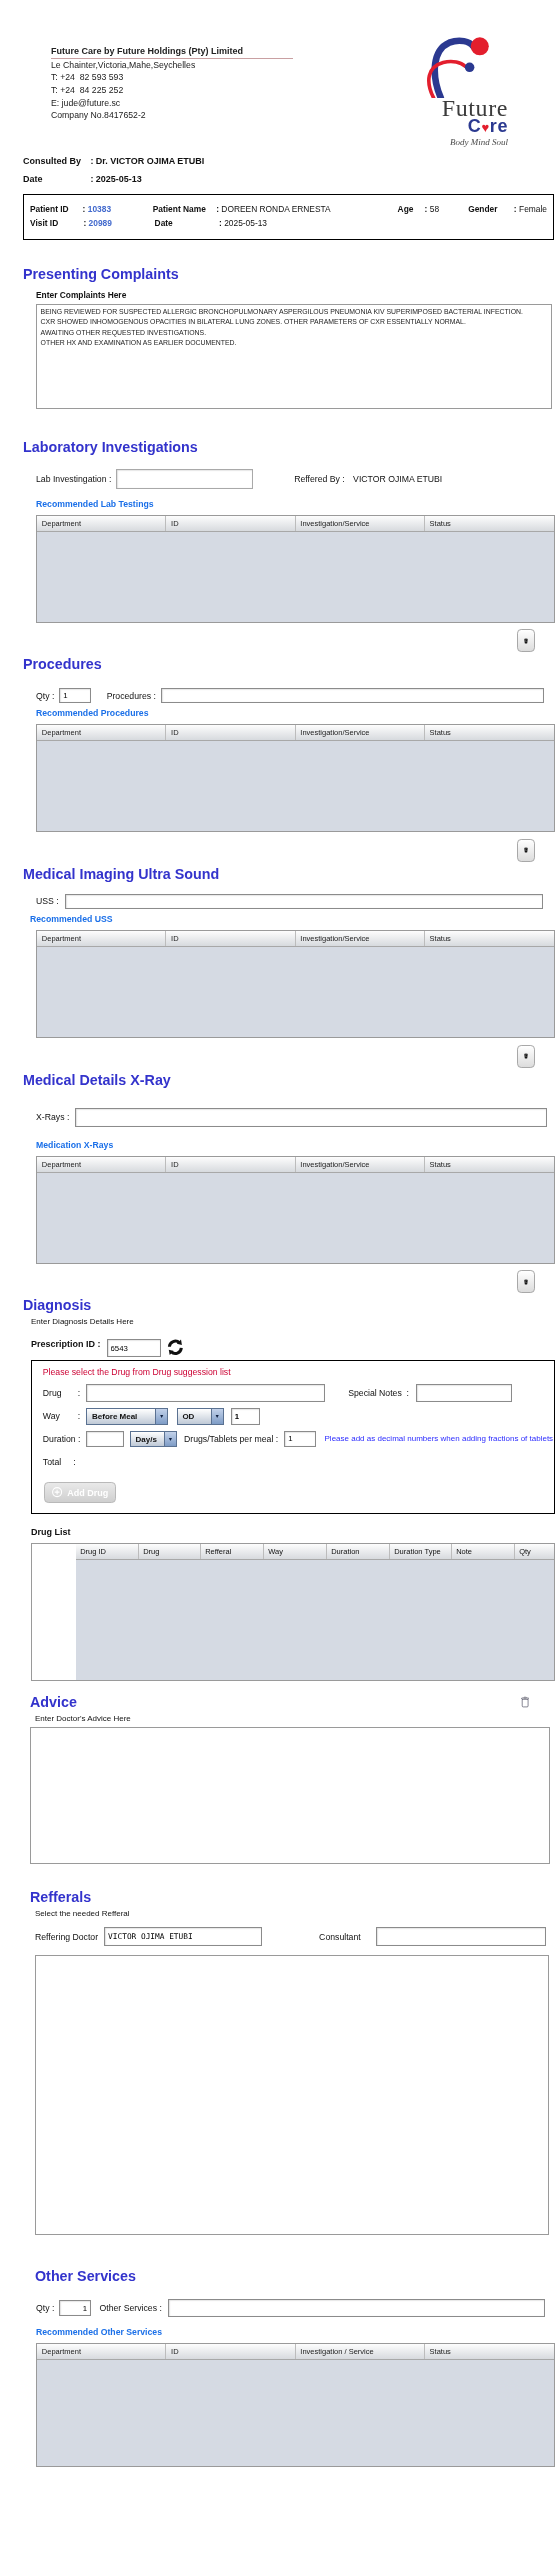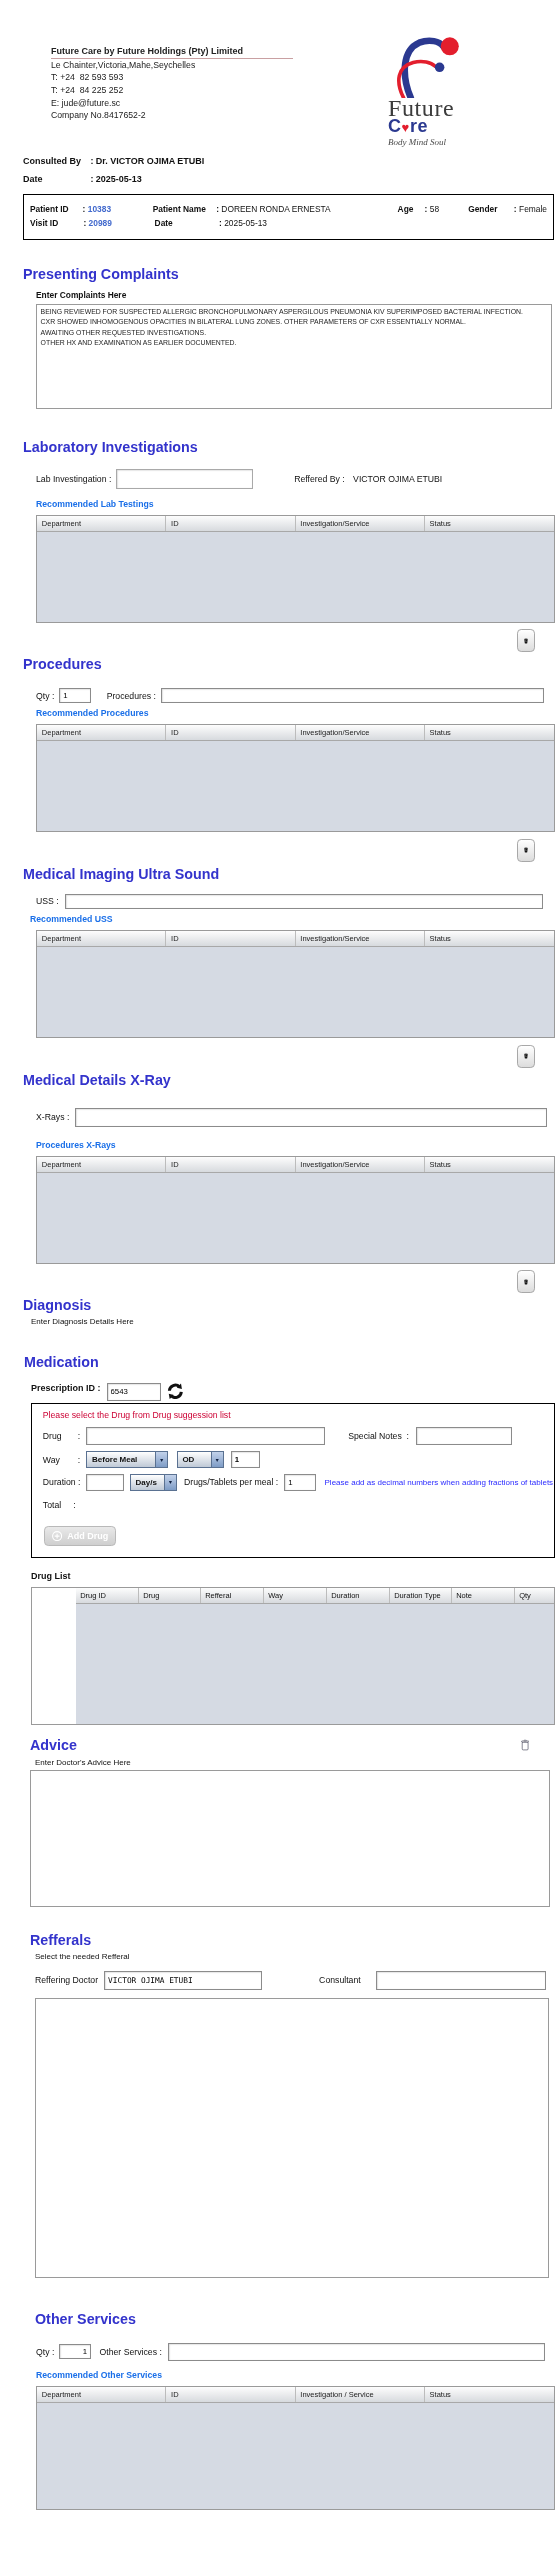--- a/index.html
+++ b/index.html
@@ -4,21 +4,21 @@
 <style>
   html,body{margin:0;padding:0;background:#ffffff;}
   body{width:556px;font-family:"Liberation Sans",sans-serif;color:#111;}
   .page{width:556px;padding-top:15px;}
 
   
   .hdr{display:flex;justify-content:space-between;align-items:flex-start;padding:18px 48px 0 51px;min-height:114px;}
   .hdr-left{padding-top:13px;}
   .co-name{font-size:9px;font-weight:bold;color:#222;padding-bottom:1.8px;border-bottom:1.2px solid #c9a0a2;width:242px;white-space:pre;}
   .co-line{font-size:8.7px;color:#222;line-height:1.45;white-space:pre;}
-  .logo{width:120px;text-align:left;position:relative;}
+  .logo{width:120px;text-align:right;position:relative;}
   .logo-word{font-family:"Liberation Serif",serif;font-size:24px;color:#3c3c3c;letter-spacing:0.6px;margin-top:-4.8px;}
   .logo-care{font-size:18px;font-weight:bold;color:#2b3990;margin-top:-6px;letter-spacing:0.6px;}
   .logo-care .hrt{color:#e31e2d;font-size:13px;}
   .logo-tag{font-family:"Liberation Serif",serif;font-style:italic;font-size:9px;color:#4a4a4a;margin-top:0px;}
 
   
   .consult{margin:8.4px 0 0 23px;font-size:9px;font-weight:bold;display:flex;}
   .consult .cl{width:65px;white-space:pre;}
   .pbox{margin:9.6px 0 0 23px;width:531px;border:1.2px solid #000;background:#fff;padding:6px 6px 7.2px 6px;box-sizing:border-box;}
   .prow{display:flex;font-size:8.4px;margin:3.6px 0;}
@@ -229,21 +229,21 @@
       <text x="10" y="17" font-size="9" fill="#ffffff" text-anchor="middle">↻</text>
     </svg>
       </button>
   </div>
 
   <h2 class="stitle">Medical Details X-Ray</h2>
   <div class="row" style="margin-top:20.3px;">
     <span class="lbln">X-Rays :</span>
     <input class="tin" style="margin-left: 6px; width: 472px; height: 19px;" value="">
   </div>
-  <div class="rec" style="margin-top:13px;">Procedures X-Rays</div>
+  <div class="rec" style="margin-top:13px;">Medication X-Rays</div>
   <div class="svc-table">
     <div class="svc-head">
       <div>Department</div>
       <div>ID</div>
       <div>Investigation/Service</div>
       <div>Status</div>
     </div>
     <div class="svc-body"></div>
   </div>
   <div class="trash-row">
@@ -252,21 +252,20 @@
       <ellipse cx="10" cy="3.5" rx="8.6" ry="2.6" fill="#2a2a2a"></ellipse>
       <path d="M1.6 4.5 L18.4 4.5 L16.2 25 Q10 27.4 3.8 25 Z" fill="#161616"></path>
       <text x="10" y="17" font-size="9" fill="#ffffff" text-anchor="middle">↻</text>
     </svg>
       </button>
   </div>
 
   <h2 class="stitle">Diagnosis</h2>
   <div class="slabel" style="margin:3.6px 0 3.6px 31px;font-weight:normal;font-size:8px;">Enter Diagnosis Details Here</div>
 
-  <h2 class="stitle" style="margin-top:27.5px;margin-left:24px;">Medication</h2>
   <div class="presc-row">
     <span class="lblb">Prescription ID :</span>
     <input class="tin" style="margin-left: 6px; width: 54px; height: 18px;" value="6543">
     <button class="refresh-btn">
       <svg width="16.7" height="16.7" viewBox="0 0 28 28">
         <path d="M4 13 A10 10 0 0 1 21 6.5" fill="none" stroke="#111" stroke-width="5"></path>
         <polygon points="23.5,1 25,10 16.5,8" fill="#111"></polygon>
         <path d="M24 15 A10 10 0 0 1 7 21.5" fill="none" stroke="#111" stroke-width="5"></path>
         <polygon points="4.5,27 3,18 11.5,20" fill="#111"></polygon>
       </svg>

